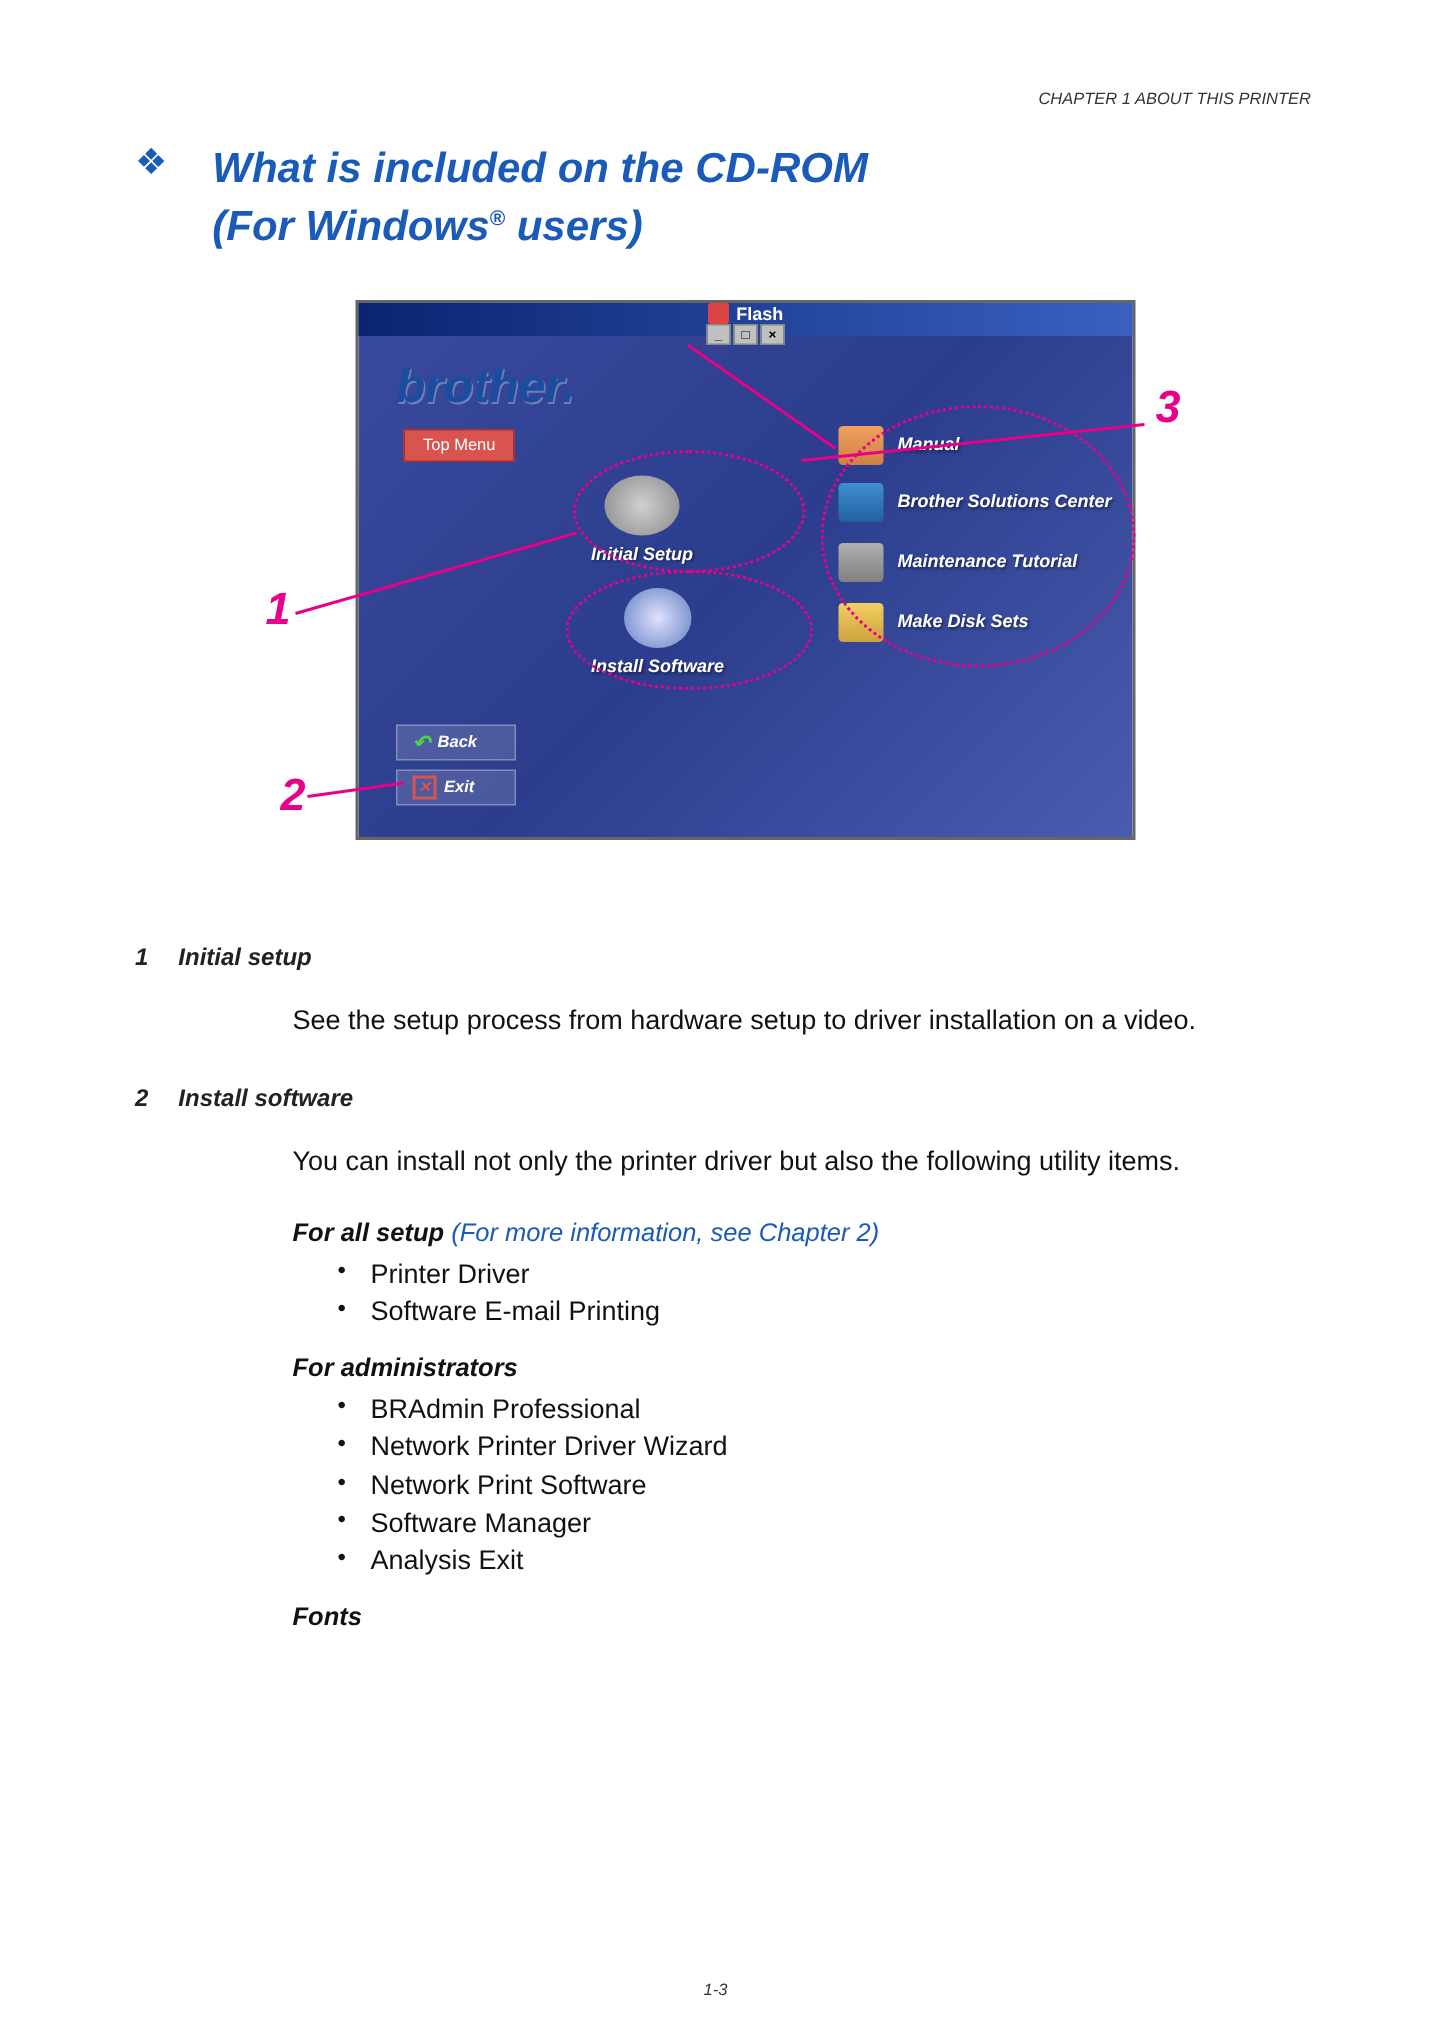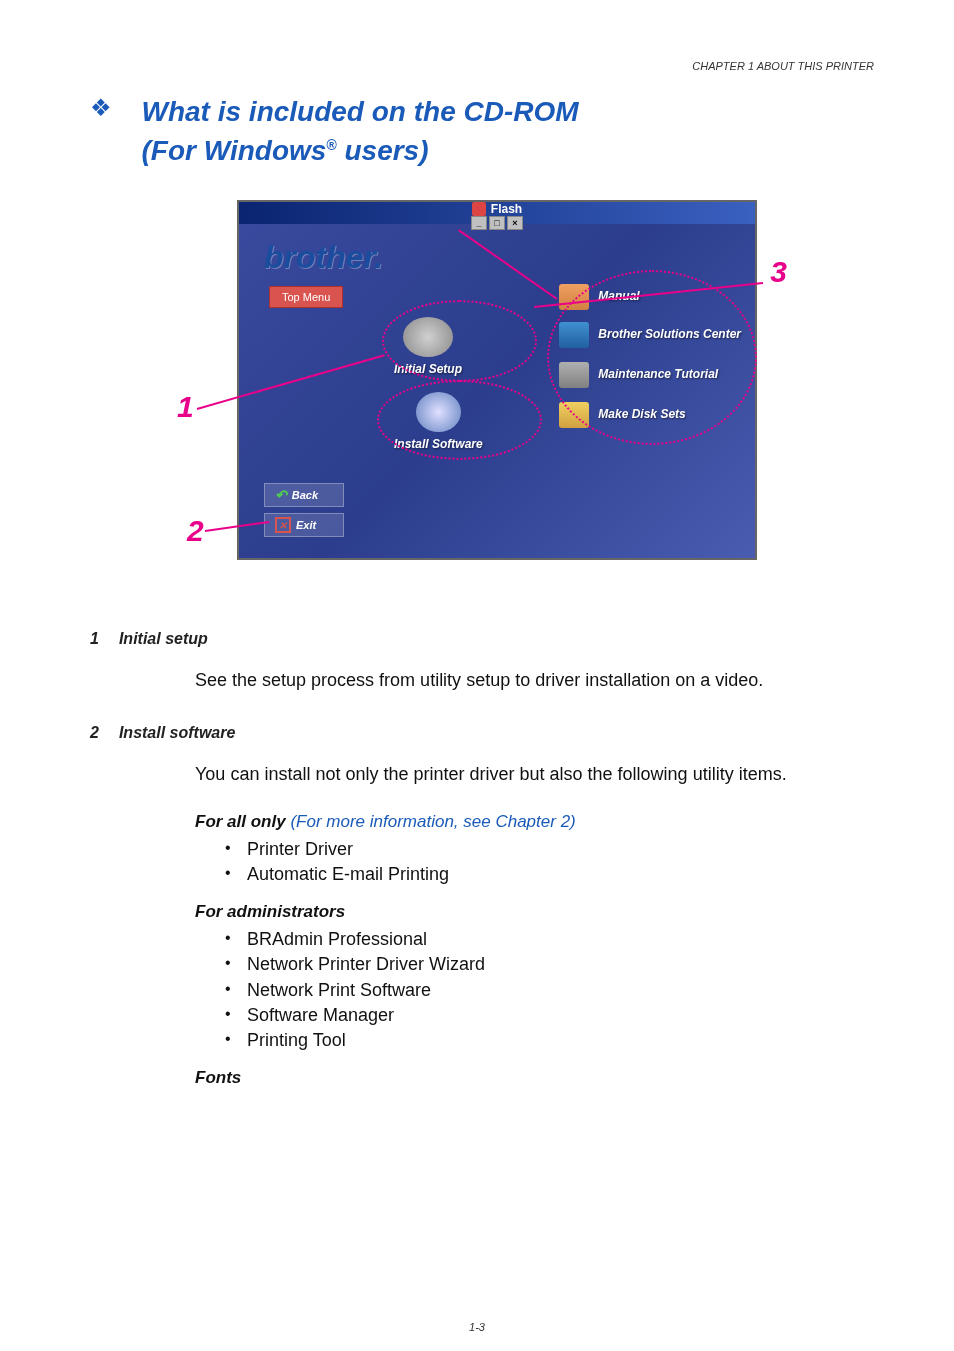--- a/index.html
+++ b/index.html
@@ -420,43 +420,43 @@
   <div class="callout-line line-3b"></div>
 
   <div class="callout callout-1">1</div>
   <div class="callout callout-2">2</div>
   <div class="callout callout-3">3</div>
 </div>
 
 <h2 class="section-heading">
   <span class="section-num">1</span><span>Initial setup</span>
 </h2>
-<p class="body-text">See the setup process from utility setup to driver installation on a video.</p>
+<p class="body-text">See the setup process from hardware setup to driver installation on a video.</p>
 
 <h2 class="section-heading">
   <span class="section-num">2</span><span>Install software</span>
 </h2>
 <p class="body-text">You can install not only the printer driver but also the following utility items.</p>
 
 <div class="sub-heading">
-  <span>For all only</span><span class="link-text"> (</span><span class="link-text">For more information, see Chapter 2</span><span class="link-text">)</span>
+  <span>For all setup</span><span class="link-text"> (</span><span class="link-text">For more information, see Chapter 2</span><span class="link-text">)</span>
 </div>
 <ul class="bullet-list">
   <li>Printer Driver</li>
-  <li>Automatic E-mail Printing</li>
+  <li>Software E-mail Printing</li>
 </ul>
 
 <div class="sub-heading">
   <span>For administrators</span>
 </div>
 <ul class="bullet-list">
   <li>BRAdmin Professional</li>
   <li>Network Printer Driver Wizard</li>
   <li>Network Print Software</li>
   <li>Software Manager</li>
-  <li>Printing Tool</li>
+  <li>Analysis Exit</li>
 </ul>
 
 <div class="sub-heading">
   <span>Fonts</span>
 </div>
 
 <div class="page-footer">1-3</div>
 
 </body></html>

